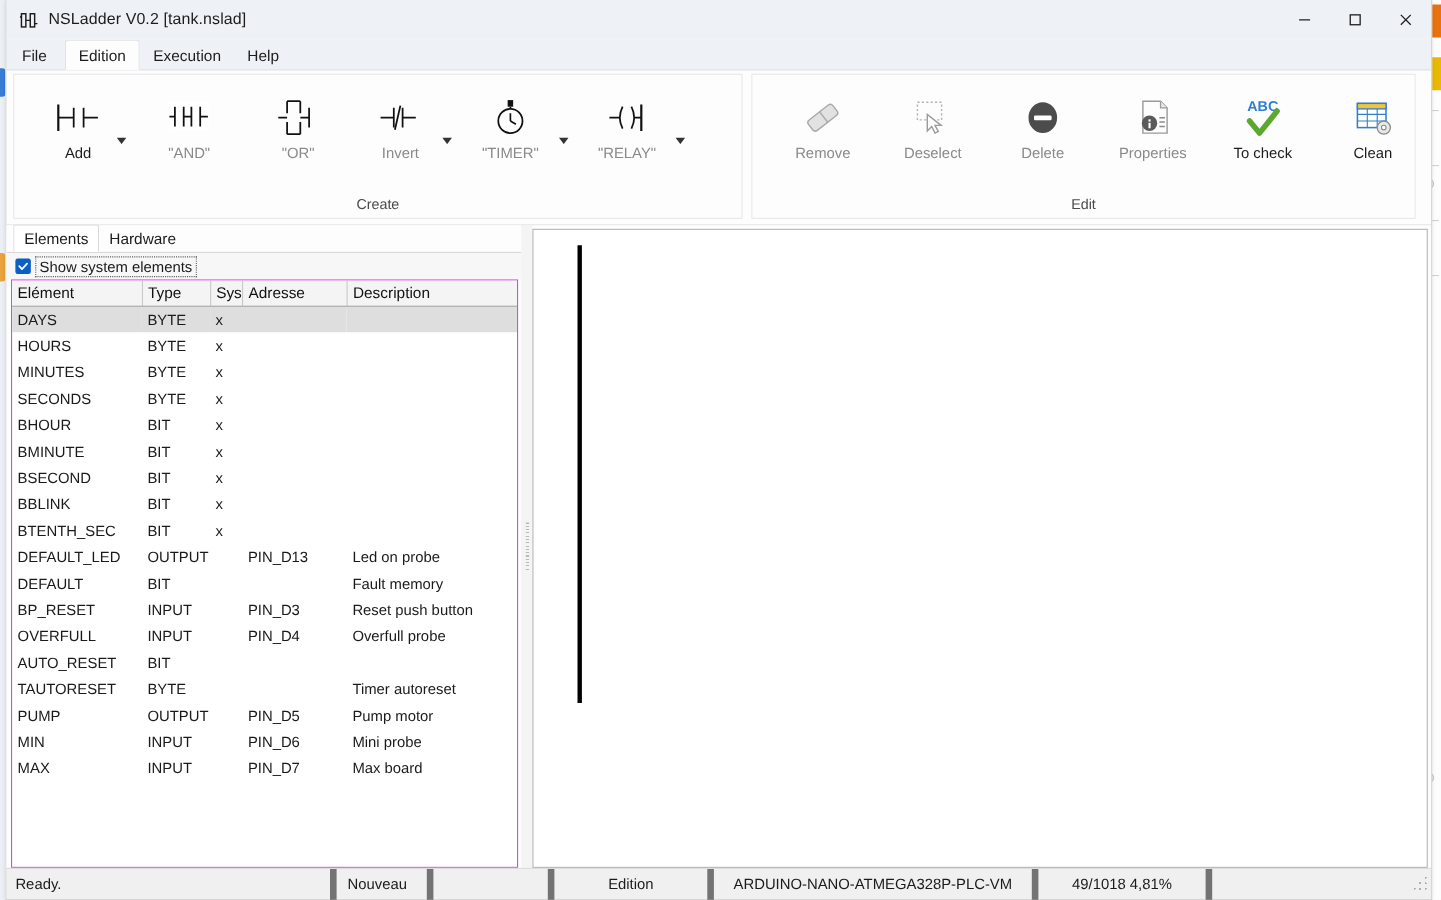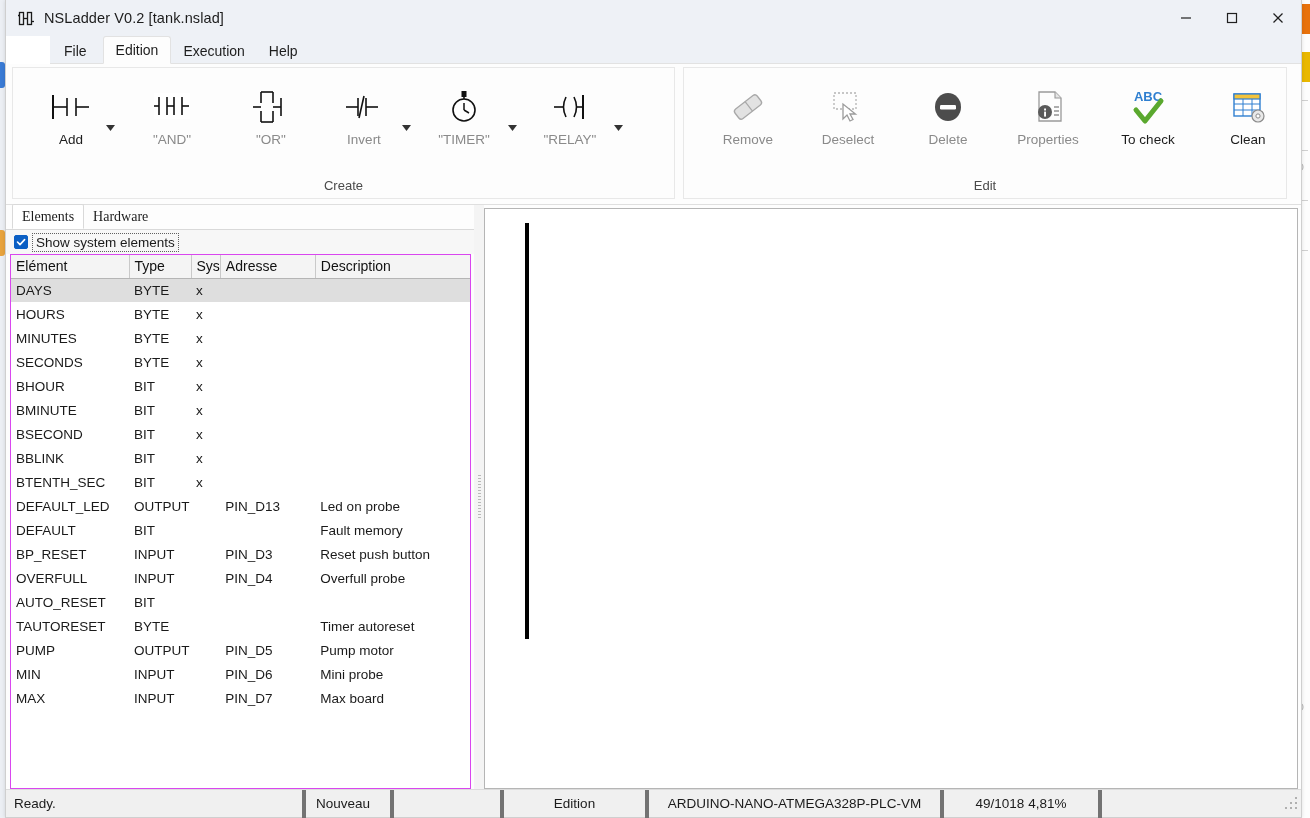--- a/index.html
+++ b/index.html
@@ -72,23 +72,22 @@
     width: 46px; height: 36px;
     display: flex; align-items: center; justify-content: center;
     font-size: 15px; color: #202020;
   }
   #win-btns { position: absolute; right: 0; top: 0; display: flex; }
 
   
   #ribbon-tabs {
     height: 28px; min-height: 28px;
     background: #eef1f6;
-    display: flex; align-items: flex-end;
+    display: flex; align-items: center;
     position: relative;
-    margin-left: 44px;
   }
   #ribbon-tabs::after {
     content: ""; position: absolute; left: 0; right: 0; bottom: 0;
     height: 1px; background: #e2e2e2;
   }
   .rtab {
     height: 27px; padding: 0 12px;
     display: flex; align-items: center;
     font-size: 14px; color: #1d1d1d;
     position: relative; z-index: 2;
@@ -156,21 +155,21 @@
   #panel-tabs {
     height: 25px; min-height: 25px;
     display: flex; align-items: flex-end;
     background: #fdfdfd;
     border-bottom: 1px solid #d9d9d9;
     padding-left: 6px;
   }
   .ptab {
     padding: 1px 9px; height: 24px;
     display: flex; align-items: center;
-    font-size: 14px; color: #1d1d1d; font-family: Liberation Serif, serif;
+    font-size: 14px; color: #1d1d1d;
   }
   .ptab.active {
     background: #ffffff;
     border: 1px solid #d9d9d9;
     border-bottom: 1px solid #ffffff;
     height: 25px;
     border-radius: 2px 2px 0 0;
   }
   #check-row {
     height: 24px; min-height: 24px;
@@ -253,21 +252,21 @@
   
   #statusbar {
     height: 28px; min-height: 28px;
     background: #f0f0f0;
     border-top: 1px solid #dcdcdc;
     display: flex; align-items: center;
     font-size: 13.5px; color: #1b1b1b;
   }
   .scell {
     height: 28px; display: flex; align-items: center;
-    border-right: 4px solid #737373;
+    border-right: 6px solid #737373;
   }
   .scell.noborder { border-right: none; }
   #s-ready { width: 300px; padding-left: 8px; }
   #s-file { width: 88px; padding-left: 10px; }
   #s-blank { width: 110px; }
   #s-mode { width: 145px; justify-content: center; }
   #s-board { width: 295px; justify-content: center; }
   #s-mem { width: 158px; justify-content: center; }
   #s-rest { flex: 1; }
   #grip {

